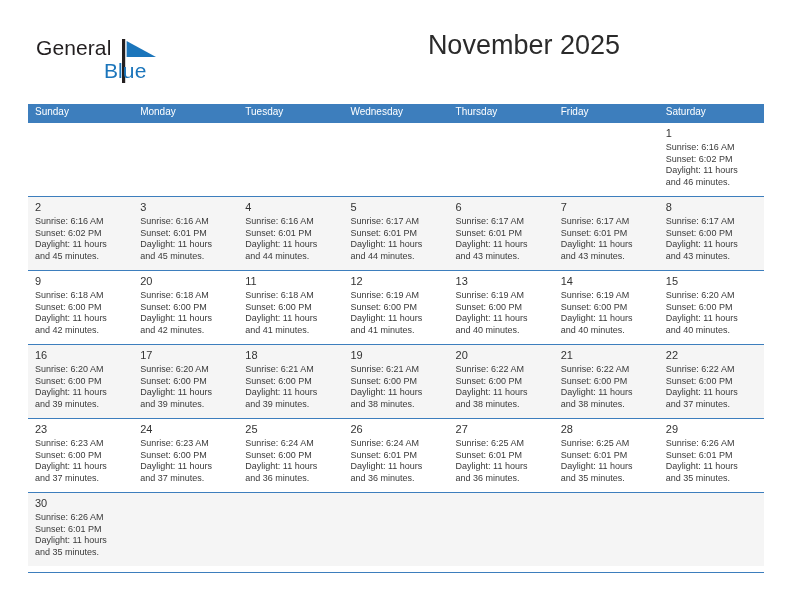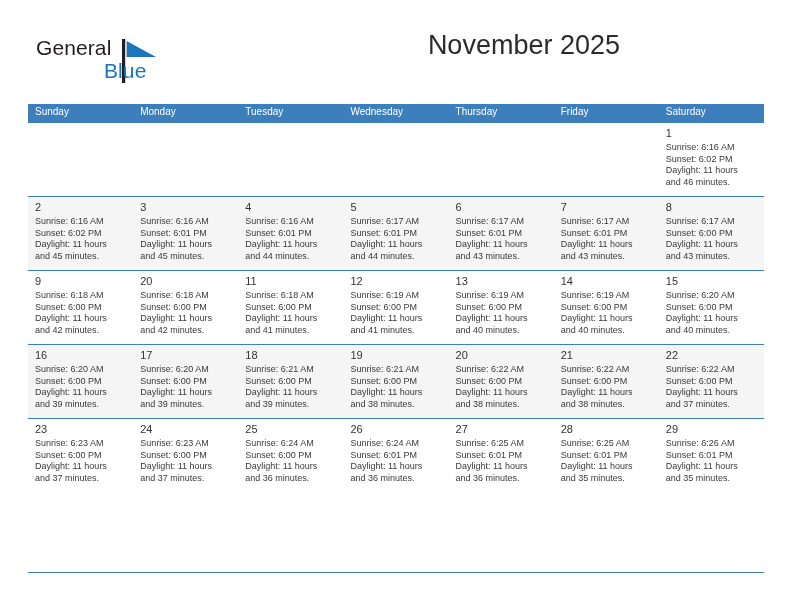--- a/index.html
+++ b/index.html
@@ -452,18 +452,35 @@
           <td>
             <div class="daynum">29</div>
             <div class="detail">
               <div>Sunrise: 6:26 AM</div>
               <div>Sunset: 6:01 PM</div>
               <div>Daylight: 11 hours</div>
               <div>and 35 minutes.</div>
             </div>
           </td>
         </tr>
+        <tr class="week-even">
+          <td>
+            <div class="daynum">30</div>
+            <div class="detail">
+              <div>Sunrise: 6:26 AM</div>
+              <div>Sunset: 6:01 PM</div>
+              <div>Daylight: 11 hours</div>
+              <div>and 35 minutes.</div>
+            </div>
+          </td>
+          <td class="empty-cell"></td>
+          <td class="empty-cell"></td>
+          <td class="empty-cell"></td>
+          <td class="empty-cell"></td>
+          <td class="empty-cell"></td>
+          <td class="empty-cell"></td>
+        </tr>
       </tbody>
   </table>
 
   <div class="bottom-rule"></div>
 
 </div>
 
 </body></html>

